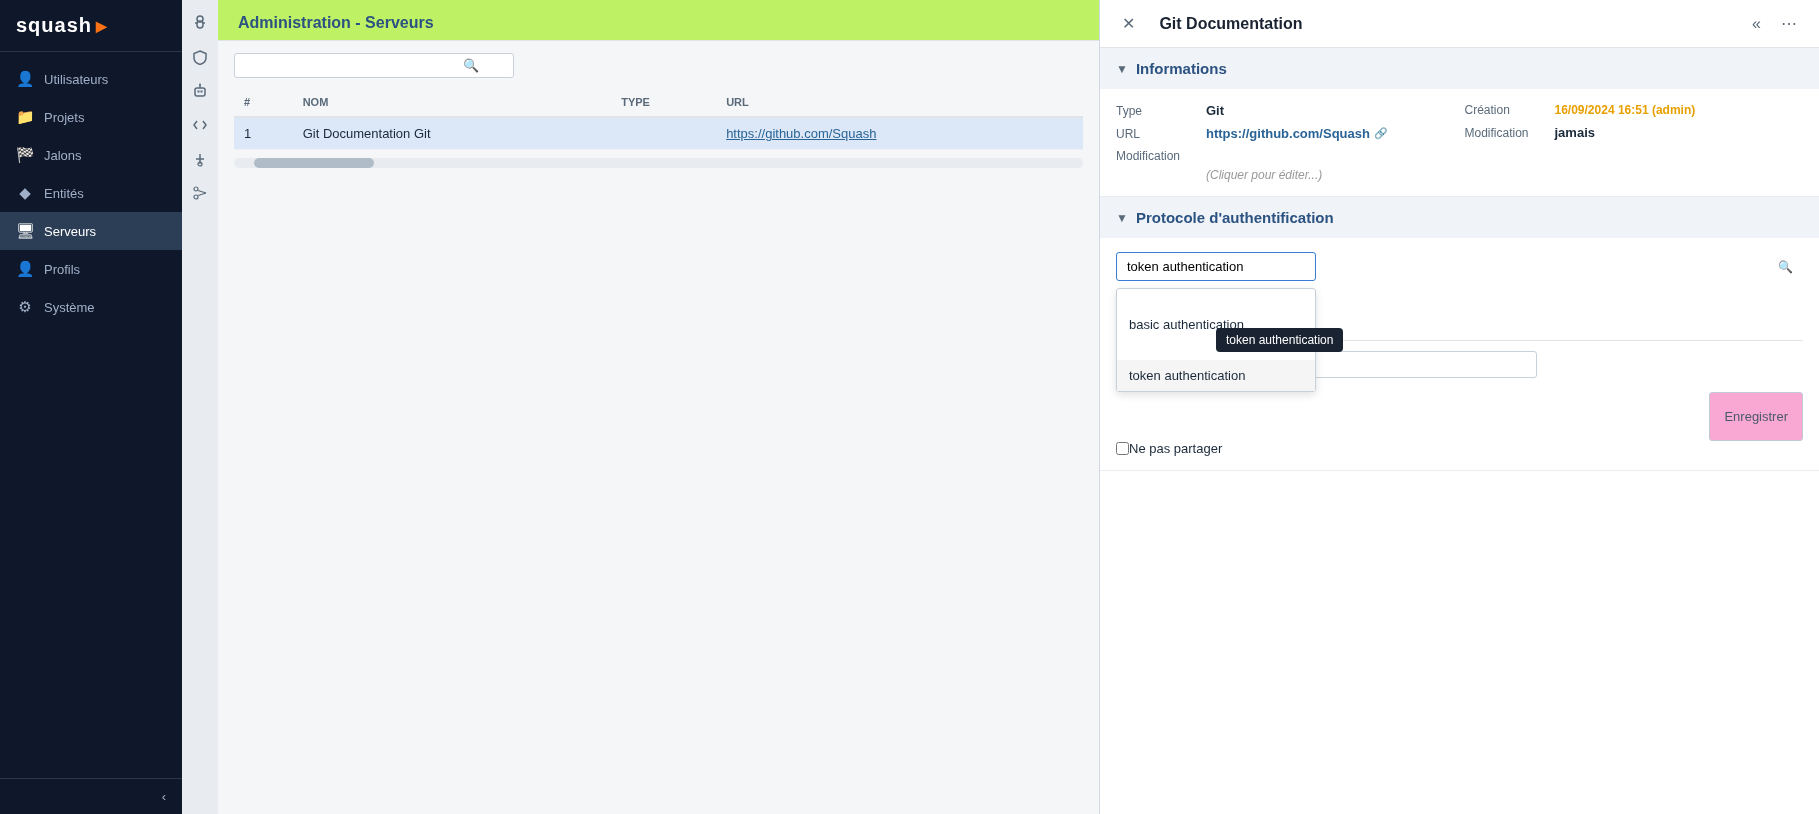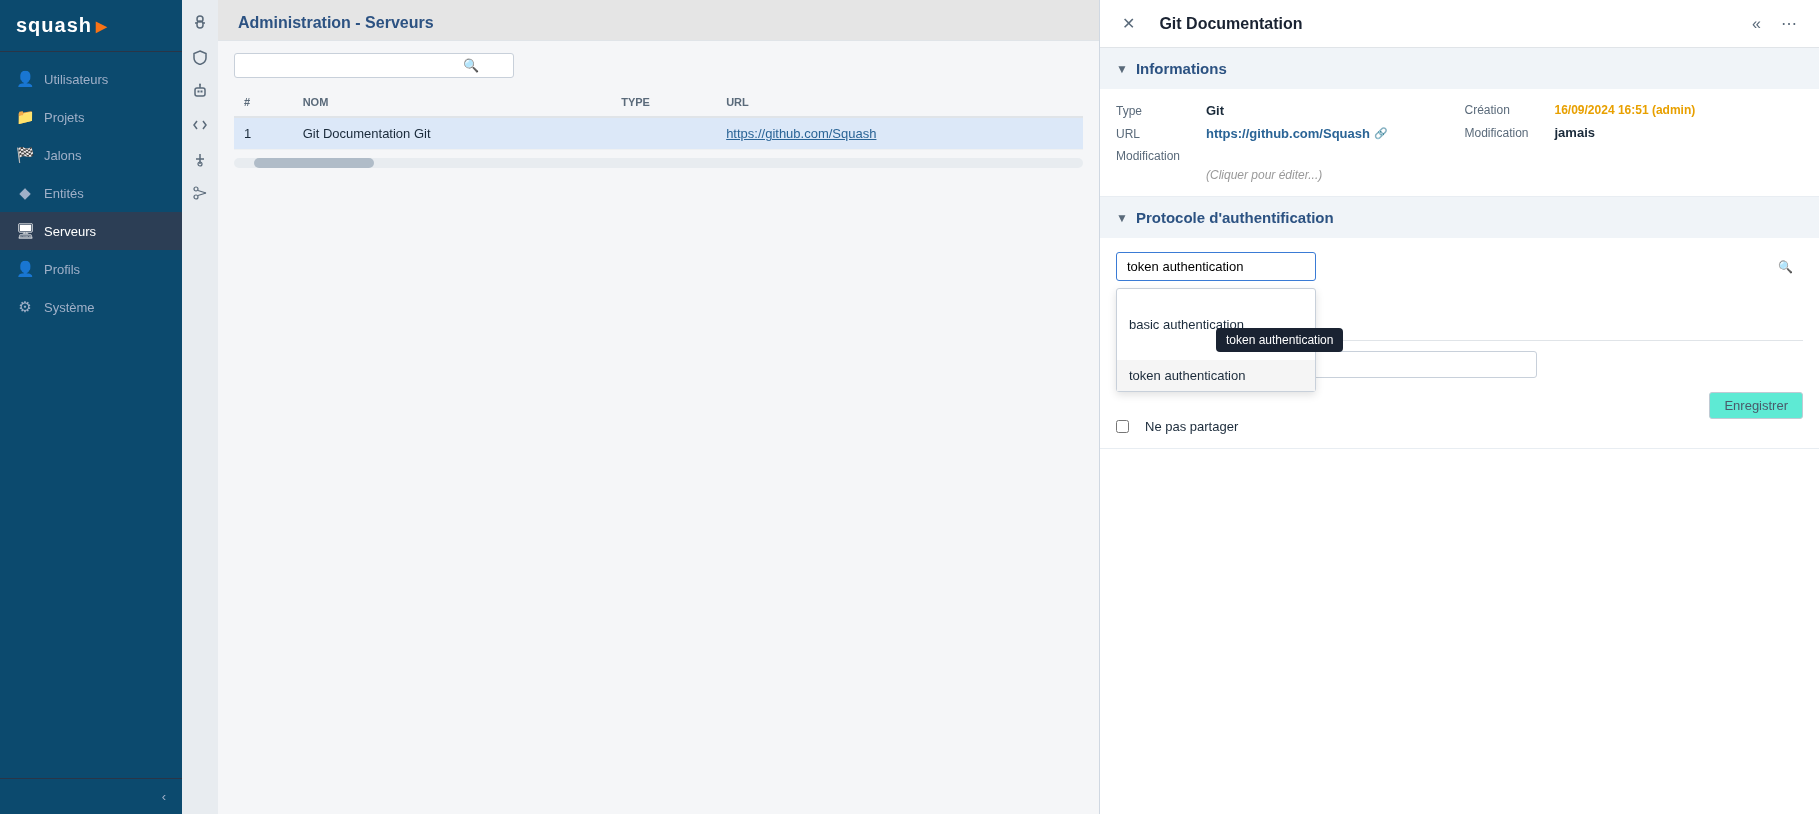--- a/index.html
+++ b/index.html
@@ -1,21 +1,21 @@
 <!DOCTYPE html>
 <html><head>
   <meta charset="utf-8">
   <style>
     * { box-sizing: border-box; margin: 0; padding: 0; }
     body { font-family: 'Segoe UI', Arial, sans-serif; font-size: 13px; background: #f0f2f5; display: flex; height: 814px; overflow: hidden; }
 
     
     .sidebar {
       width: 182px;
-      background: #0c4a6e;
+      background: #0f172a;
       display: flex;
       flex-direction: column;
       flex-shrink: 0;
       height: 100%;
     }
     .sidebar-logo {
       padding: 14px 16px;
       border-bottom: 1px solid #2a3547;
     }
     .sidebar-nav { flex: 1; padding: 8px 0; }
@@ -67,21 +67,21 @@
     
     .main-content {
       flex: 1;
       display: flex;
       flex-direction: column;
       background: #f5f6f8;
       overflow: hidden;
     }
     .content-header {
       padding: 14px 20px 8px;
-      background: #e5e5e5;
+      background: #bef264;
       border-bottom: 1px solid #e0e4e8;
     }
     .content-header h1 {
       font-size: 16px;
       color: #2c5282;
       font-weight: 600;
     }
     .content-header h2 {
       font-size: 14px;
       color: #3a7bd5;
@@ -291,32 +291,32 @@
       flex: 1;
       border: 1px solid #c8d0da;
       border-radius: 3px;
       padding: 5px 8px;
       font-size: 13px;
       outline: none;
       background: white;
       max-width: 340px;
     }
     .save-btn {
-      background: #5eead4;
+      background: #f9a8d4;
       border: 1px solid #c0cad4;
       border-radius: 3px;
-      padding: 5px 14px;
+      padding: 16px 14px;
       font-size: 13px;
       cursor: pointer;
       color: #4a5a6a;
       margin-top: 4px;
       float: right;
       margin-left: 12px;
     }
-    .checkbox-row { display: flex; align-items: center; gap: 16px; margin-top: 12px; clear: both; }
+    .checkbox-row { display: flex; align-items: center; gap: 0; margin-top: 12px; clear: both; }
     .checkbox-row input[type=checkbox] { cursor: pointer; }
     .checkbox-label { font-size: 13px; color: #1a2a3a; }
   </style>
 </head>
 <body>
 
 <div class="sidebar">
   <div class="sidebar-logo">
     <div style="display:flex;align-items:center;gap:4px;">
       <span style="color:white;font-size:20px;font-weight:900;letter-spacing:1px;">squash</span>

